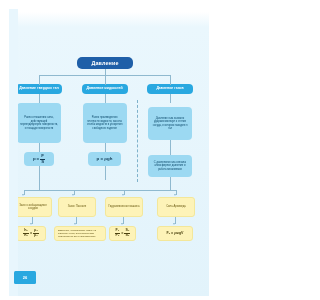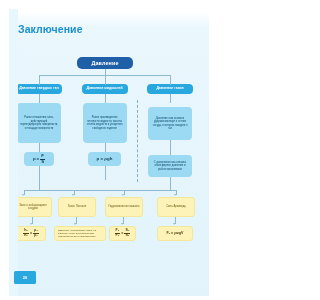--- a/index.html
+++ b/index.html
@@ -83,21 +83,20 @@
 <body>
 
 <div id="slide">
 
   <div class="band-top"></div>
   <div class="band-left2"></div>
   <div class="band-left"></div>
   <div class="band-right"></div>
   <div class="band-bot"></div>
 
-  <div id="title">Заключение</div>
 
   <div class="node root" style="left:77px;top:57px;width:56px;height:12px;">
     <span>Давление</span>
   </div>
 
   <div class="ln lnv" style="left:104.6px;top:69px;height:6px;"></div>
   <div class="ln lnh" style="left:39px;top:74.5px;width:131px;"></div>
   <div class="ln lnv" style="left:39px;top:74.5px;height:10px;"></div>
   <div class="ln lnv" style="left:104.6px;top:74.5px;height:10px;"></div>
   <div class="ln lnv" style="left:170px;top:74.5px;height:10px;"></div>

